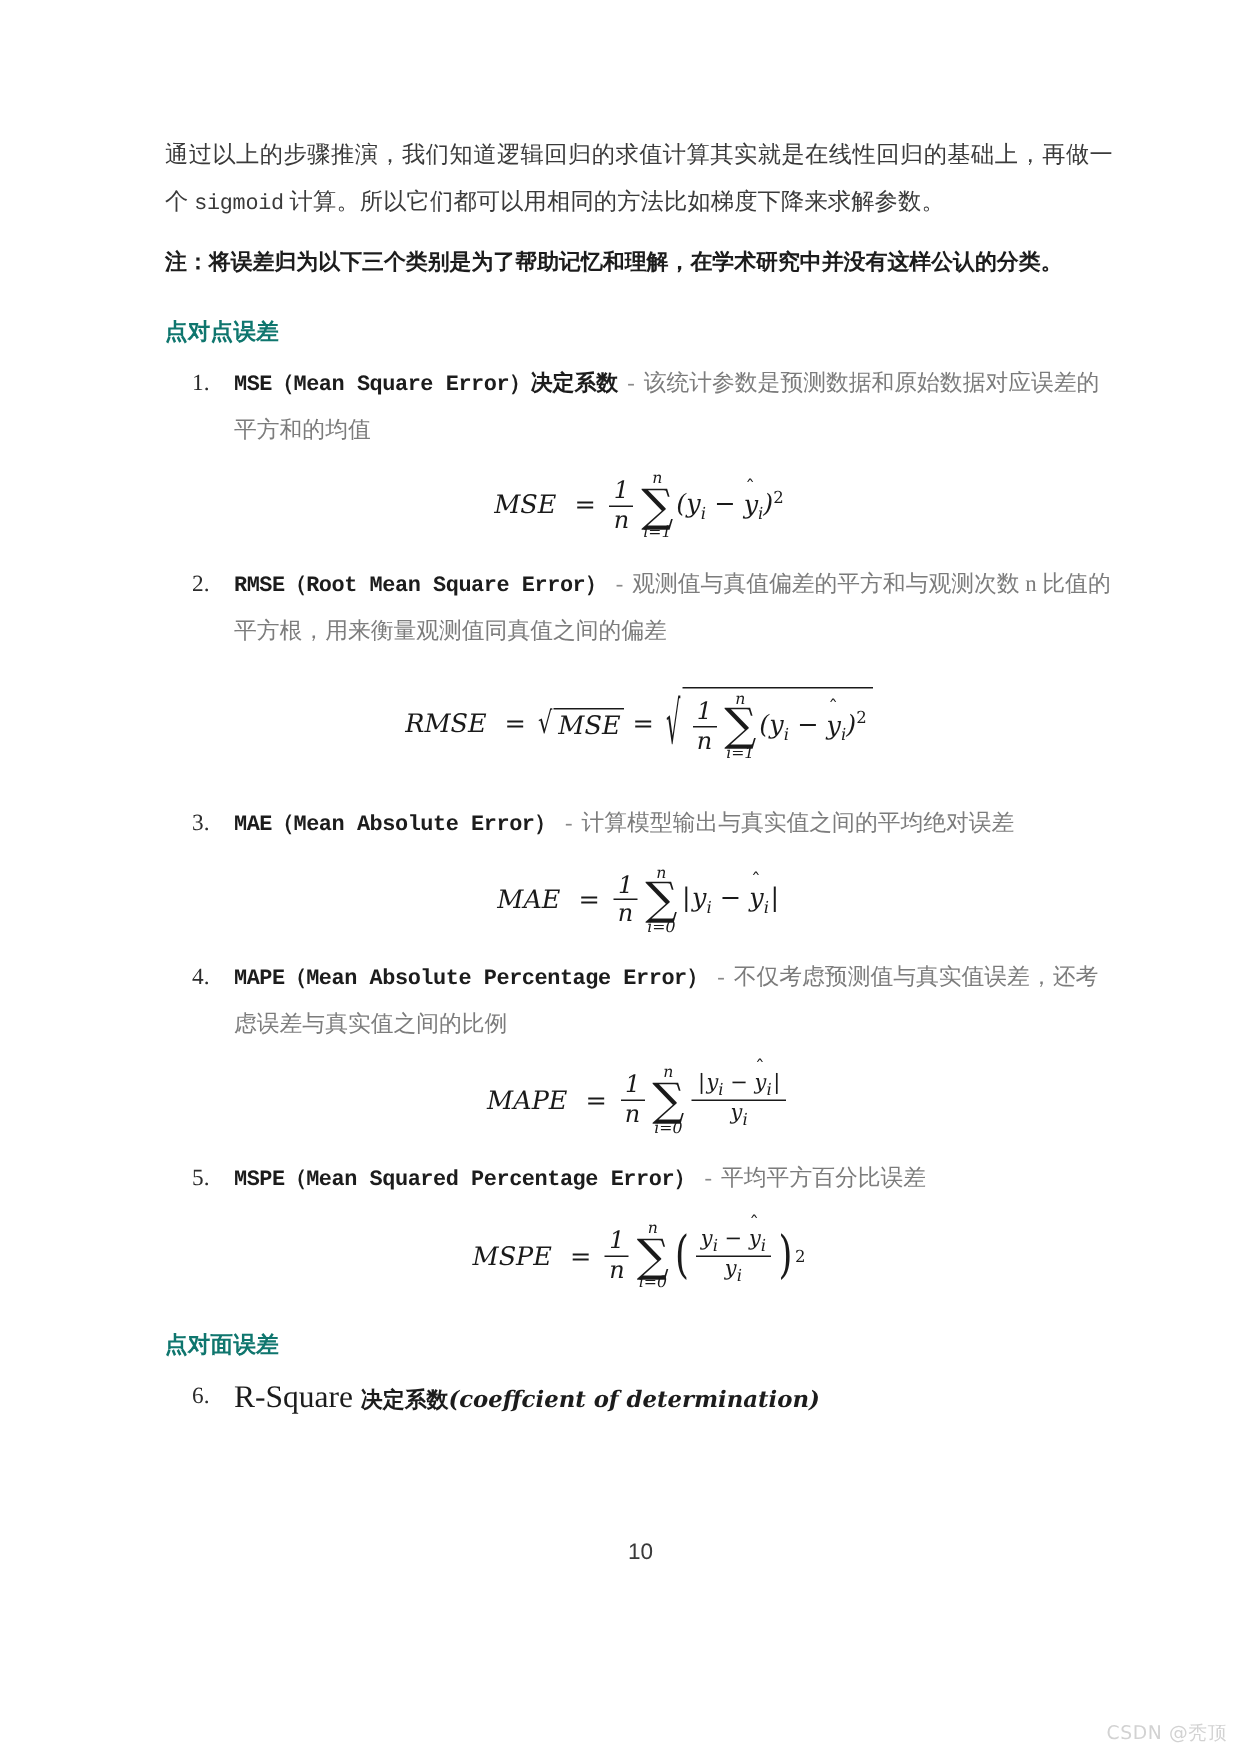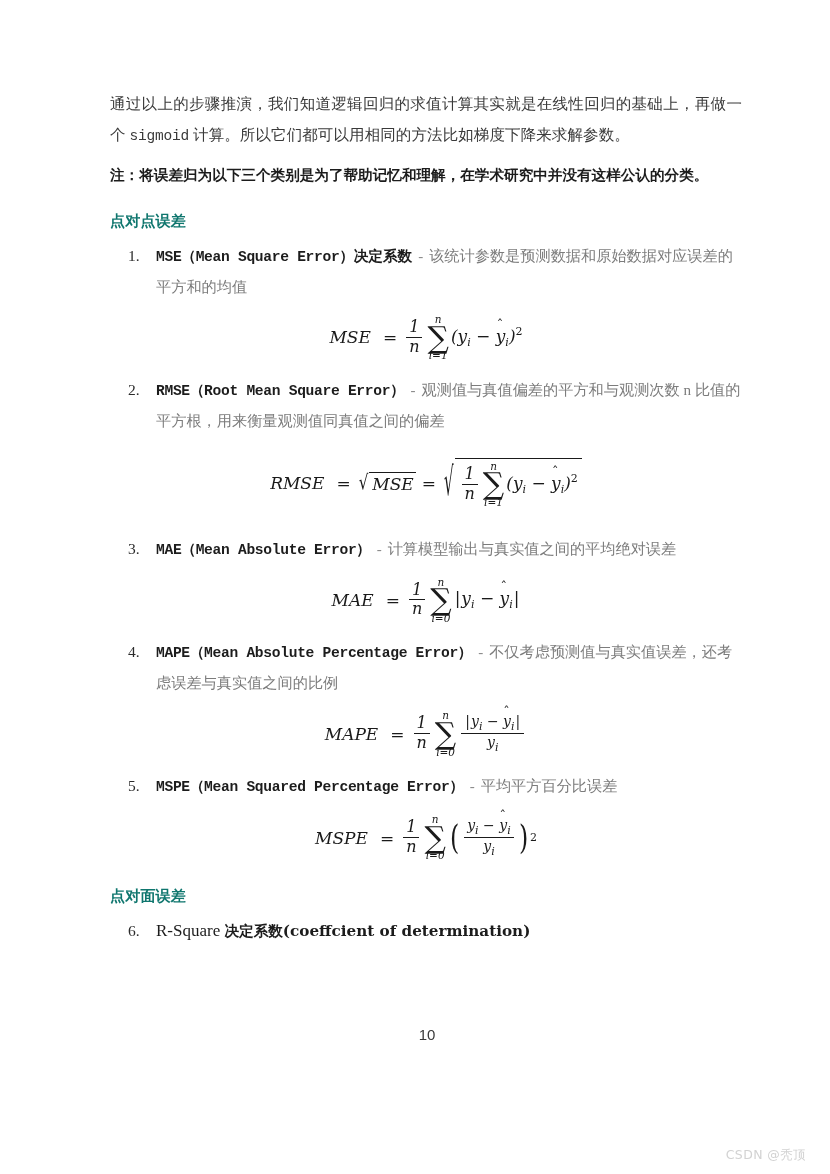--- a/index.html
+++ b/index.html
@@ -113,27 +113,28 @@
     padding: 0 6px;
   }
   .desc {
     font-family: "Liberation Serif", "DejaVu Serif", serif;
     font-size: 15.2px;
     color: #7c7c7c;
   }
   .term-italic {
     font-family: "DejaVu Serif", "Liberation Serif", serif;
     font-weight: bold;
+    font-style: italic;
     font-size: 15.2px;
     color: #1c1c1c;
     text-align: right;
   }
   .term-plain {
     font-family: "Liberation Serif", "DejaVu Serif", serif;
-    font-size: 17px;
+    font-size: 21px;
     color: #1c1c1c;
   }
 
   
   .formula-row {
     display: flex;
     justify-content: center;
     align-items: center;
     margin: 12px 0 14px 0;
   }
@@ -263,21 +264,21 @@
     width: 830px;
     text-align: center;
     font-family: Liberation Sans, sans-serif;
     font-size: 15px;
     color: #3a3a3a;
   }
 
   
   .watermark {
     position: absolute;
-    right: 24px;
+    right: 12px;
     bottom: 10px;
     font-family: "DejaVu Sans", "Liberation Sans", sans-serif;
     font-size: 12.5px;
     color: #d2d2d2;
     letter-spacing: 0.4px;
   }
 </style>
 </head>
 <body>
 

